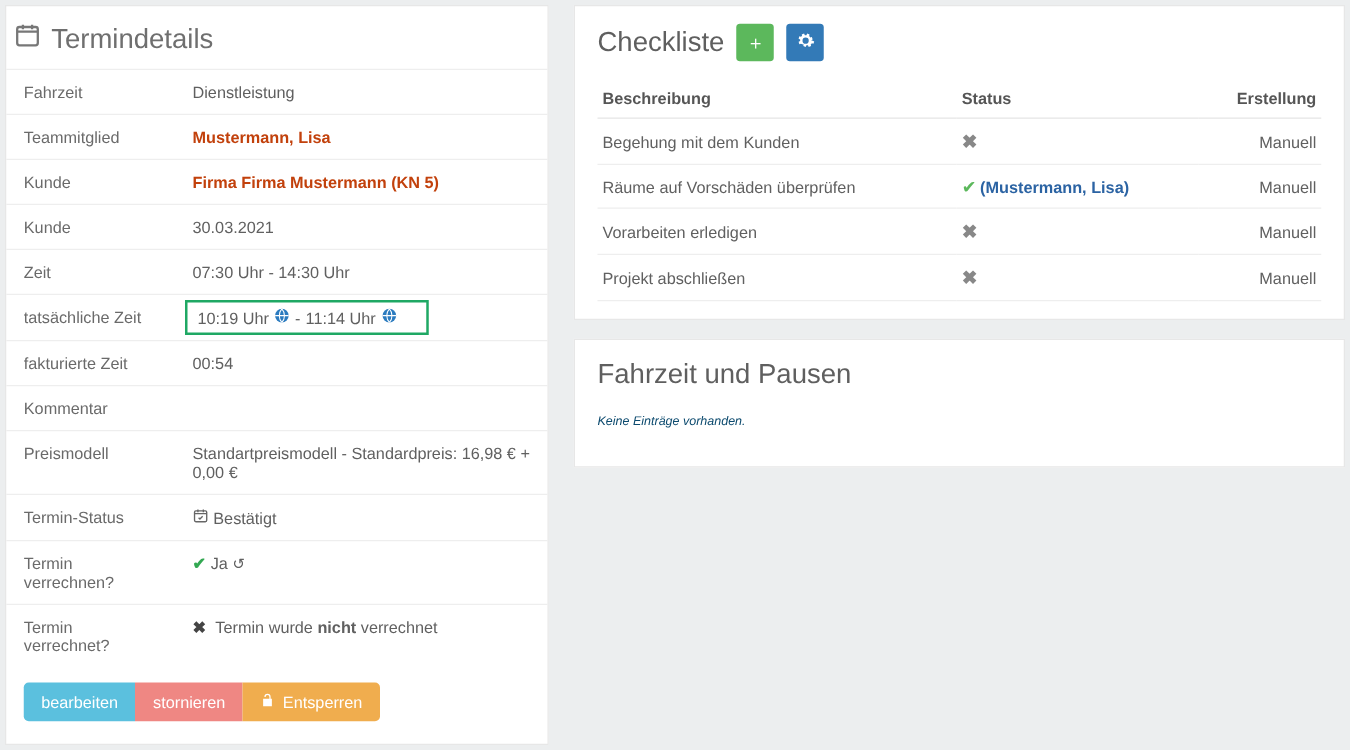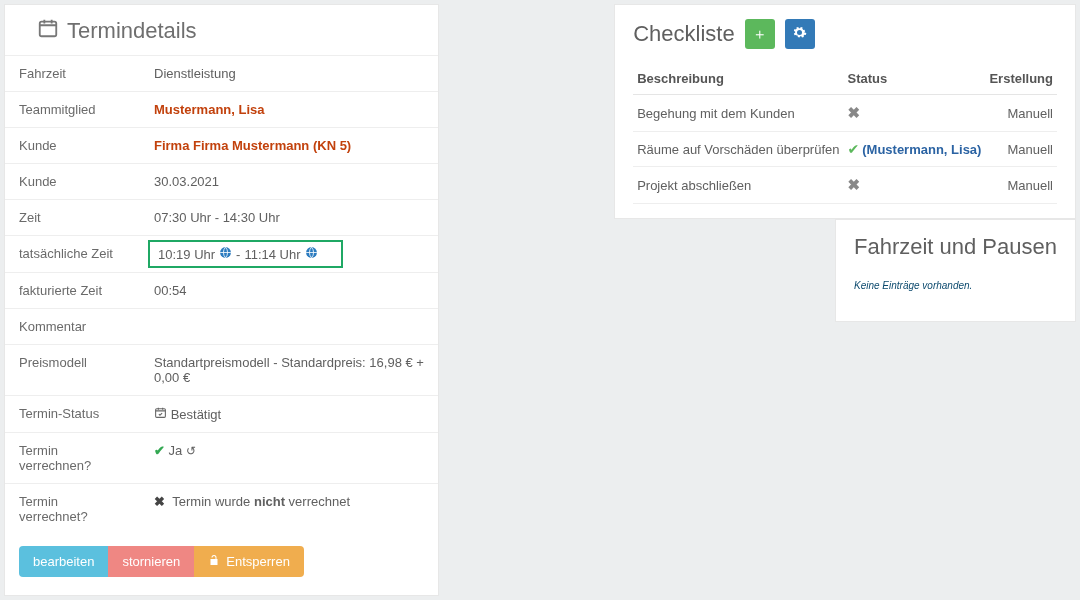--- a/index.html
+++ b/index.html
@@ -21,32 +21,32 @@
       width: 435px;
       background: #fff;
       border: 1px solid #e7e7e7;
       display: flex;
       flex-direction: column;
     }
     .col-right {
       flex: 1;
       display: flex;
       flex-direction: column;
-      align-items: flex-end;
+      gap: 15px;
     }
     .panel {
       background: #fff;
       border: 1px solid #e7e7e7;
     }
     
     .panel-title {
       display: flex;
       align-items: center;
       gap: 8px;
-      padding: 12px 32px 10px;
+      padding: 12px 6px 10px;
       font-size: 22px;
       font-weight: 400;
       color: #6F6F6F;
     }
     .details-table {
       width: 100%;
       border-collapse: collapse;
       font-size: 13px;
     }
     .details-table td {
@@ -305,20 +305,25 @@
             <td>Begehung mit dem Kunden</td>
             <td><span class="status-x">✖</span></td>
             <td>Manuell</td>
           </tr>
           <tr>
             <td>Räume auf Vorschäden überprüfen</td>
             <td><span class="status-check">✔</span><a class="status-link">(Mustermann, Lisa)</a></td>
             <td>Manuell</td>
           </tr>
           <tr>
+            <td>Vorarbeiten erledigen</td>
+            <td><span class="status-x">✖</span></td>
+            <td>Manuell</td>
+          </tr>
+          <tr>
             <td>Projekt abschließen</td>
             <td><span class="status-x">✖</span></td>
             <td>Manuell</td>
           </tr>
         </tbody>
       </table>
     </div>
 
     <div class="panel panel-pad" style="padding-bottom:30px;">
       <div class="sub-title">Fahrzeit und Pausen</div>

